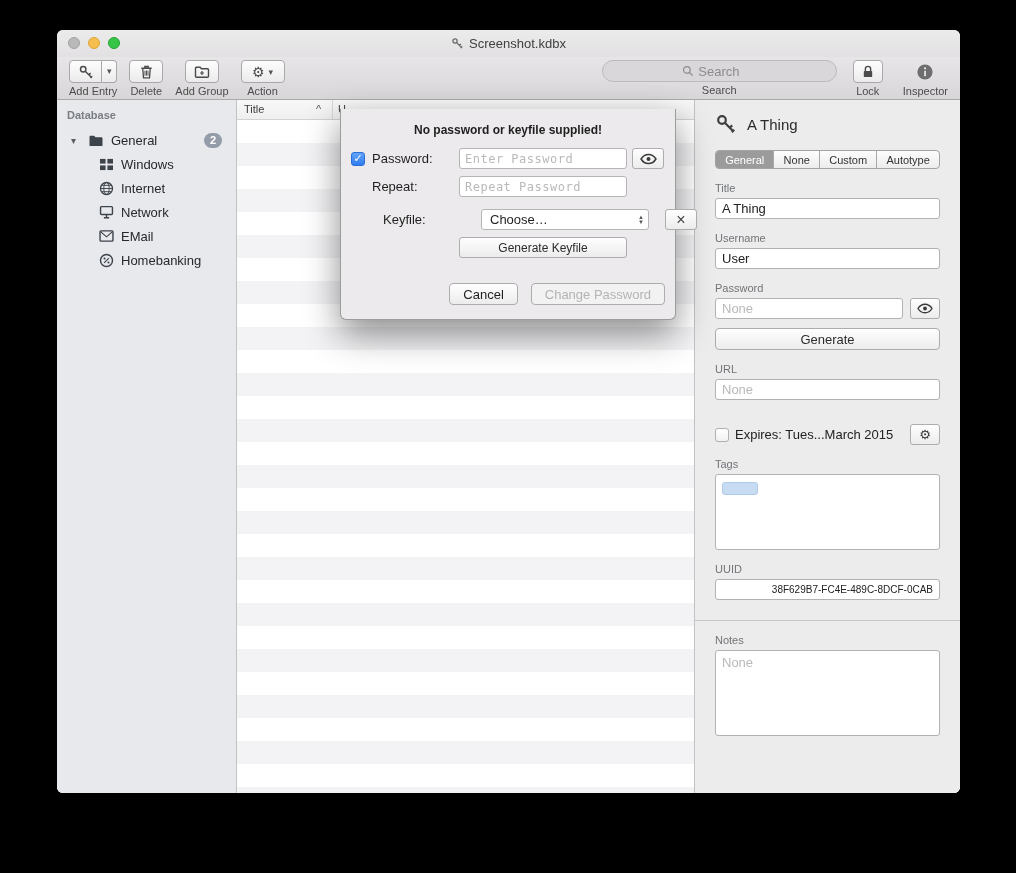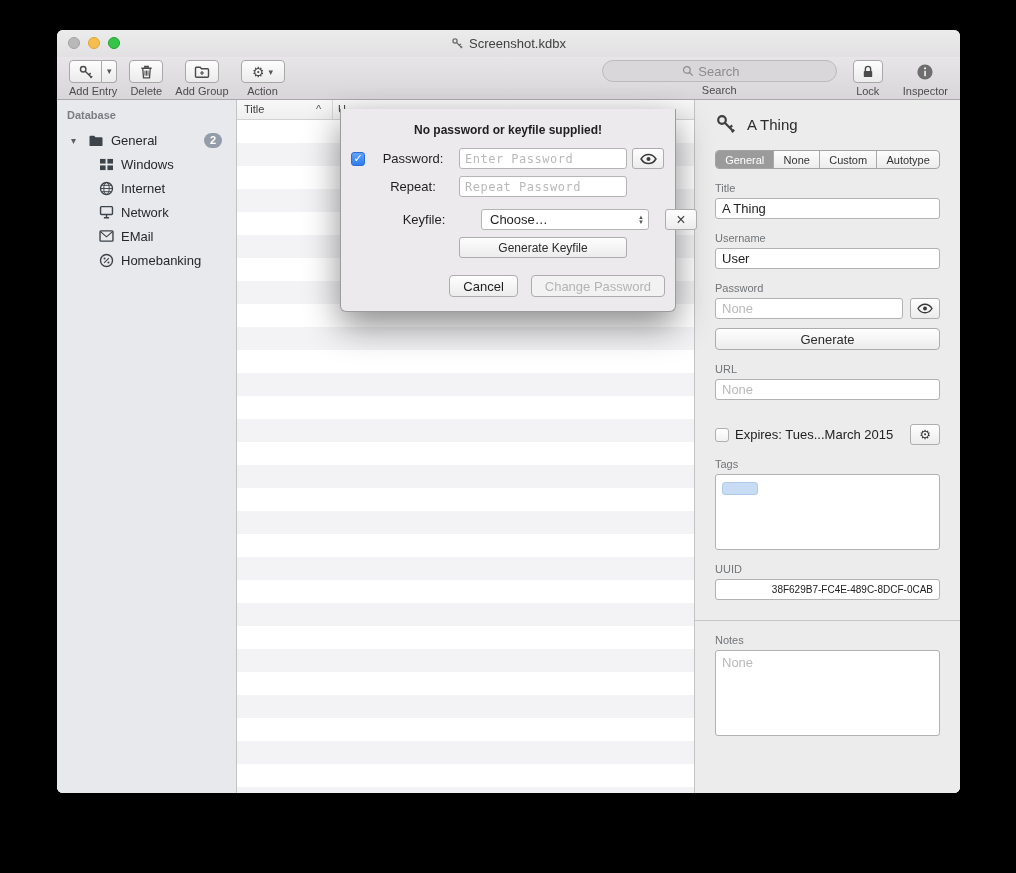--- a/index.html
+++ b/index.html
@@ -51,30 +51,30 @@
   .col-title { position:absolute; left:7px; top:3px; }
   .sort-caret { position:absolute; left:79px; top:3px; color:#555; }
   .col-div { position:absolute; left:95px; top:0; bottom:0; width:1px; background:#d6d6d6; }
   .col-user { position:absolute; left:101px; top:3px; }
   .stripes { flex:1; background:repeating-linear-gradient(to bottom,#ffffff 0 23px,#f3f3f5 23px 46px); }
 
   
   .dialog { position:absolute; left:283px; top:9px; width:336px; background:#eceaec; border:1px solid #9c9c9c; border-top:none; border-radius:0 0 6px 6px; box-shadow:0 14px 35px rgba(0,0,0,.45); padding:12px 10px 14px; z-index:50; }
   .dlg-msg { text-align:center; font-size:12px; font-weight:700; color:#1f1f1f; margin:2px 0 11px; }
   .dlg-row { display:grid; grid-template-columns:16px 82px 168px 32px; column-gap:5px; align-items:center; margin:7px 0; }
-  .dlg-label { text-align:center; font-size:13px; color:#1f1f1f; }
+  .dlg-label { text-align:left; font-size:13px; color:#1f1f1f; }
   .dlg-input { height:21px; width:100%; border:1px solid #b5b5b5; border-radius:3px; background:#fff; padding:0 5px; font-family:"DejaVu Sans Mono",monospace; font-size:12px; color:#333; outline:none; }
   .dlg-input::placeholder { color:#b9b9b9; letter-spacing:.5px; }
   .sq-btn { height:21px; width:32px; display:flex; align-items:center; justify-content:center; background:linear-gradient(#fefefe,#ececec); border:1px solid #adadad; border-radius:3px; color:#3a3a3a; cursor:default; }
   .x-glyph { font-size:16px; color:#444; line-height:1; }
   .popup { height:21px; background:#fff; border:1px solid #b5b5b5; border-radius:3px; display:flex; align-items:center; padding:0 4px 0 8px; font-size:13px; color:#1f1f1f; cursor:default; }
   .stepper { margin-left:auto; display:flex; flex-direction:column; align-items:center; line-height:5px; font-size:6px; color:#555; }
   .dlg-gen { grid-column:3; height:21px; background:linear-gradient(#fefefe,#ececec); border:1px solid #adadad; border-radius:3px; font-size:12px; color:#2c2c2c; font-family:inherit; cursor:default; }
   .dlg-buttons { display:flex; justify-content:flex-end; gap:13px; margin-top:17px; }
-  .dlg-btn { height:22px; padding:0 13px; background:linear-gradient(#fefefe,#ececec); border:1px solid #adadad; border-radius:4px; font-size:13px; color:#1f1f1f; font-family:inherit; cursor:default; }
+  .dlg-btn { height:22px; padding:0 13px; background:linear-gradient(#fefefe,#ececec); border:1px solid #adadad; border-radius:4px; font-size:13px; color:#1f1f1f; font-family:inherit; cursor:default;margin-top:8px; }
   .dlg-btn.disabled { color:#b4b4b4; background:#f2f2f2; }
 
   
   .inspector { width:265px; background:#ececec; flex:none; padding:0 20px; overflow:hidden; }
   .ins-header { display:flex; align-items:center; gap:10px; margin-top:13px; color:#3a3a3a; }
   .ins-title { font-size:15px; color:#2b2b2b; }
   .segmented { display:flex; height:19px; margin-top:15px; border:1px solid #a3a3a3; border-radius:4px; overflow:hidden; background:linear-gradient(#fdfdfd,#ececec); }
   .segment { flex:1 1 auto; display:flex; align-items:center; justify-content:center; font-size:11px; color:#333; border-right:1px solid #a9a9a9; padding:0 5px; cursor:default; white-space:nowrap; }
   .segment:last-child { border-right:none; }
   .segment.selected { background:#9b9b9b; color:#fff; }

